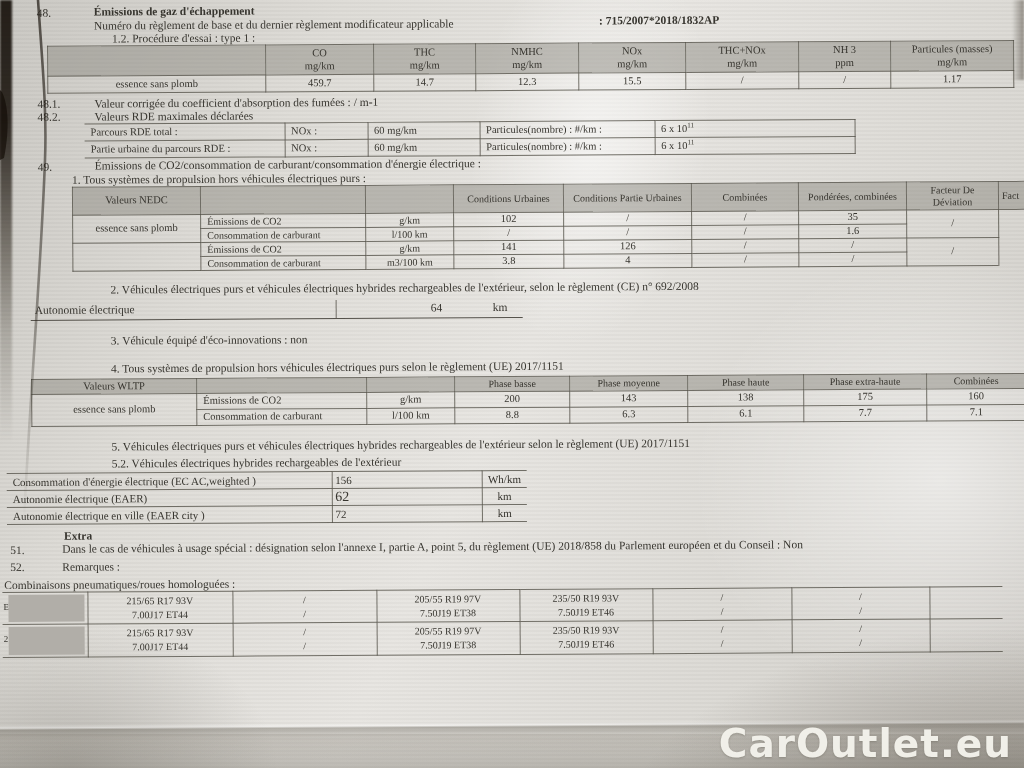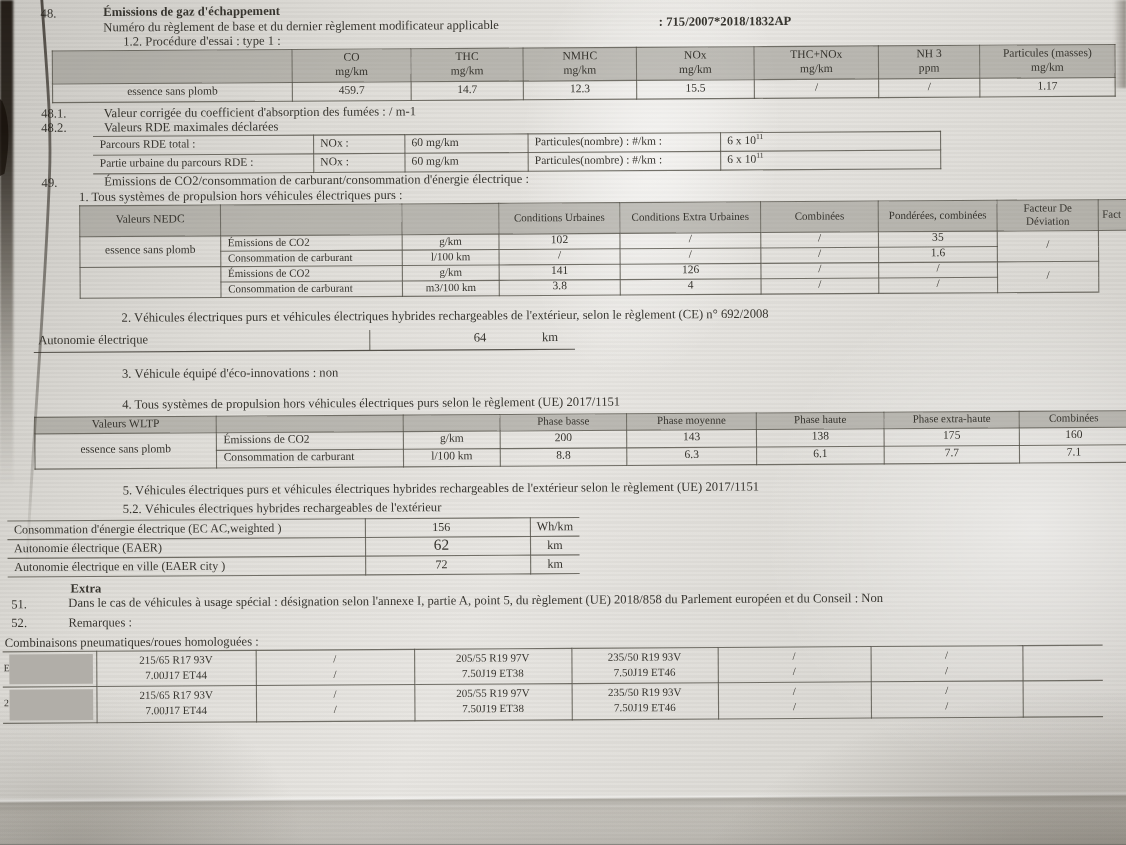--- a/index.html
+++ b/index.html
@@ -31,21 +31,21 @@
   table{border-collapse:collapse;table-layout:fixed;position:absolute;font-family:"Liberation Serif",serif;}
   td{border:1px solid rgba(84,81,73,.8);padding:0 3px;text-align:center;font-size:10.5px;
      line-height:1.15;overflow:hidden;vertical-align:middle;}
   td.hdr{background:rgba(138,135,127,.48);}
   td.left{text-align:left;padding-left:6px;}
   .hcell span{display:block;font-size:10.5px;}
   .noR{border-right:none!important;}
   .noL{border-left:none!important;}
   .noV{border-left:none!important;border-right:none!important;}
   .noB{border-bottom:none!important;}
-  .valR{text-align:center;padding-right:14px;}
+  .valR{text-align:left;padding-right:14px;}
   sup{font-size:7px;vertical-align:super;line-height:0;}
   .tyre-td{position:relative;}
   .redact{position:absolute;left:6px;top:2px;right:3px;bottom:2px;background:#b1aea8;}
   .tyre-label{position:absolute;left:1px;top:9px;font-size:9px;}
   .two span{display:block;font-size:10px;line-height:14px;}
   .autonomy-row{position:absolute;left:30px;top:298px;width:492px;height:19px;
     border-bottom:1.4px solid rgba(70,67,60,.9);font-size:11.5px;}
   .autonomy-row .div{position:absolute;left:305px;top:1px;width:1px;height:18px;background:rgba(84,81,73,.8);}
   .watermark{position:absolute;right:12px;bottom:2px;font-family:"DejaVu Sans",sans-serif;
     font-weight:bold;font-size:39px;letter-spacing:1px;color:rgba(246,244,238,.95);
@@ -170,21 +170,21 @@
           <col style="width:108px">
           <col style="width:92px">
           <col style="width:40px">
         </colgroup>
       <tbody>
           <tr style="height:28px">
         <td class="hdr">Valeurs NEDC</td>
         <td class="hdr"></td>
         <td class="hdr"></td>
         <td class="hdr" style="white-space:normal;font-size:10px;font-family:Liberation Serif, serif;">Conditions Urbaines</td>
-        <td class="hdr" style="white-space:normal;font-size:10px;">Conditions Extra Urbaines</td>
+        <td class="hdr" style="white-space:normal;font-size:10px;">Conditions Partie Urbaines</td>
         <td class="hdr" style="font-size:10px;">Combinées</td>
         <td class="hdr" style="white-space:normal;font-size:10px;">Pondérées, combinées</td>
         <td class="hdr" style="white-space:normal;font-size:10px;">Facteur De Déviation</td>
         <td class="hdr noR" style="text-align:left;font-size:10px;">Fact</td>
       </tr>
       <tr style="height:14px">
         <td rowspan="2">essence sans plomb</td>
         <td class="left" style="font-size:10px;">Émissions de CO2</td>
         <td style="font-size:10px;">g/km</td>
         <td>102</td>
@@ -400,13 +400,14 @@
       </linearGradient>
     </defs>
     <path d="M38,0 C42,60 47,110 45,160 C41,270 31,380 24,520" fill="none" stroke="url(#fadeline)" stroke-width="2.6"></path>
     <path d="M2,92 C8,104 10,128 4,158 L0,160 L0,90 Z" fill="rgba(25,18,12,0.8)"></path>
   </svg>
   <div class="left-edge"></div>
   <div class="tr-edge"></div>
   <div class="crease"></div>
   <div class="below-crease"></div>
   <div class="br-dark"></div>
+  <div class="watermark">CarOutlet.eu</div>
 </div>
 
 </body></html>

